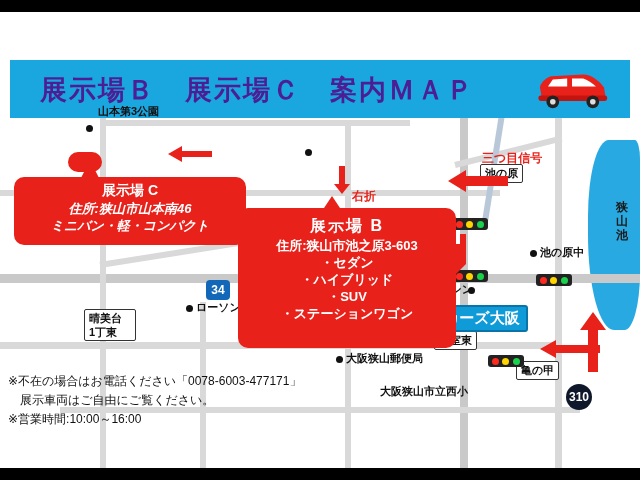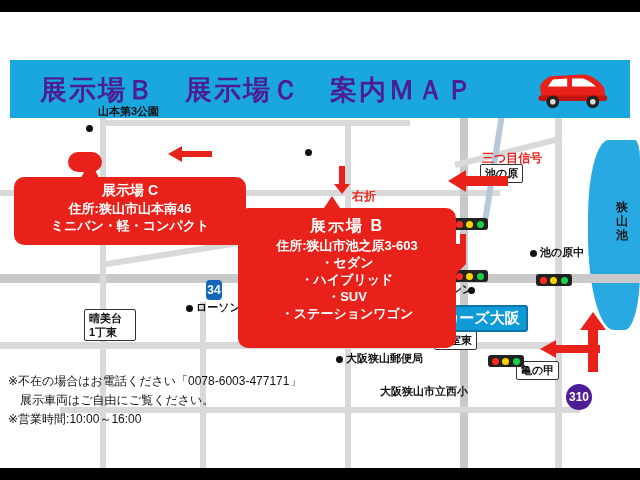--- a/index.html
+++ b/index.html
@@ -24,38 +24,38 @@
   
   .lbl{position:absolute;font-size:11px;color:#111;white-space:nowrap;}
   .lbl.b{font-weight:bold;}
   .dot{position:absolute;width:7px;height:7px;border-radius:50%;background:#111;}
 
   
   .callout{position:absolute;background:#e8221b;color:#fff;border-radius:10px;text-align:center;}
   .calloutC{left:14px;top:165px;width:232px;height:68px;}
   .calloutB{left:238px;top:196px;width:218px;height:140px;}
   .calloutC .ttl{font-size:14px;font-weight:bold;margin-top:5px;}
-  .calloutC .ln{font-size:13px;font-weight:bold;line-height:17px;}
+  .calloutC .ln{font-size:13px;font-weight:bold;line-height:17px;font-style:italic;}
   .calloutB .ttl{font-size:16px;font-weight:bold;margin-top:8px;letter-spacing:2px;}
   .calloutB .ln{font-size:13px;font-weight:bold;line-height:17px;}
   .tail{position:absolute;width:0;height:0;border-style:solid;}
 
   
   .marker{position:absolute;width:26px;height:22px;background:#e8221b;border-radius:4px;}
 
   
   .signal{position:absolute;width:36px;height:12px;background:#222;border-radius:3px;display:flex;align-items:center;justify-content:space-around;padding:0 2px;box-sizing:border-box;}
   .signal i{display:block;width:7px;height:7px;border-radius:50%;}
   .sg-r{background:#ff2a1f;} .sg-y{background:#ffd400;} .sg-g{background:#19d24a;}
 
   
   .blueBox{position:absolute;background:#0f9ad8;color:#fff;font-size:13px;font-weight:bold;border:2px solid #0a74a8;border-radius:3px;padding:2px 6px;white-space:nowrap;}
   .whiteBox{position:absolute;background:#fff;color:#111;font-size:11px;font-weight:bold;border:1px solid #333;border-radius:2px;padding:1px 4px;white-space:nowrap;}
-  .routeShield{position:absolute;width:16px;height:20px;background:#1267b8;color:#fff;font-size:12px;font-weight:bold;border-radius:4px;display:flex;align-items:center;justify-content:center;}
-  .routeShield.red{background:#4c1d95;}
+  .routeShield{position:absolute;width:24px;height:20px;background:#1267b8;color:#fff;font-size:12px;font-weight:bold;border-radius:4px;display:flex;align-items:center;justify-content:center;}
+  .routeShield.red{background:#0f172a;}
 
   
   .arrow{position:absolute;}
 
   
   .notes{position:absolute;left:8px;top:360px;font-size:12px;color:#111;line-height:19px;}
   .notes div{white-space:nowrap;}
 
   .redtxt{position:absolute;color:#e8221b;font-weight:bold;font-size:12px;white-space:nowrap;}
 </style>

